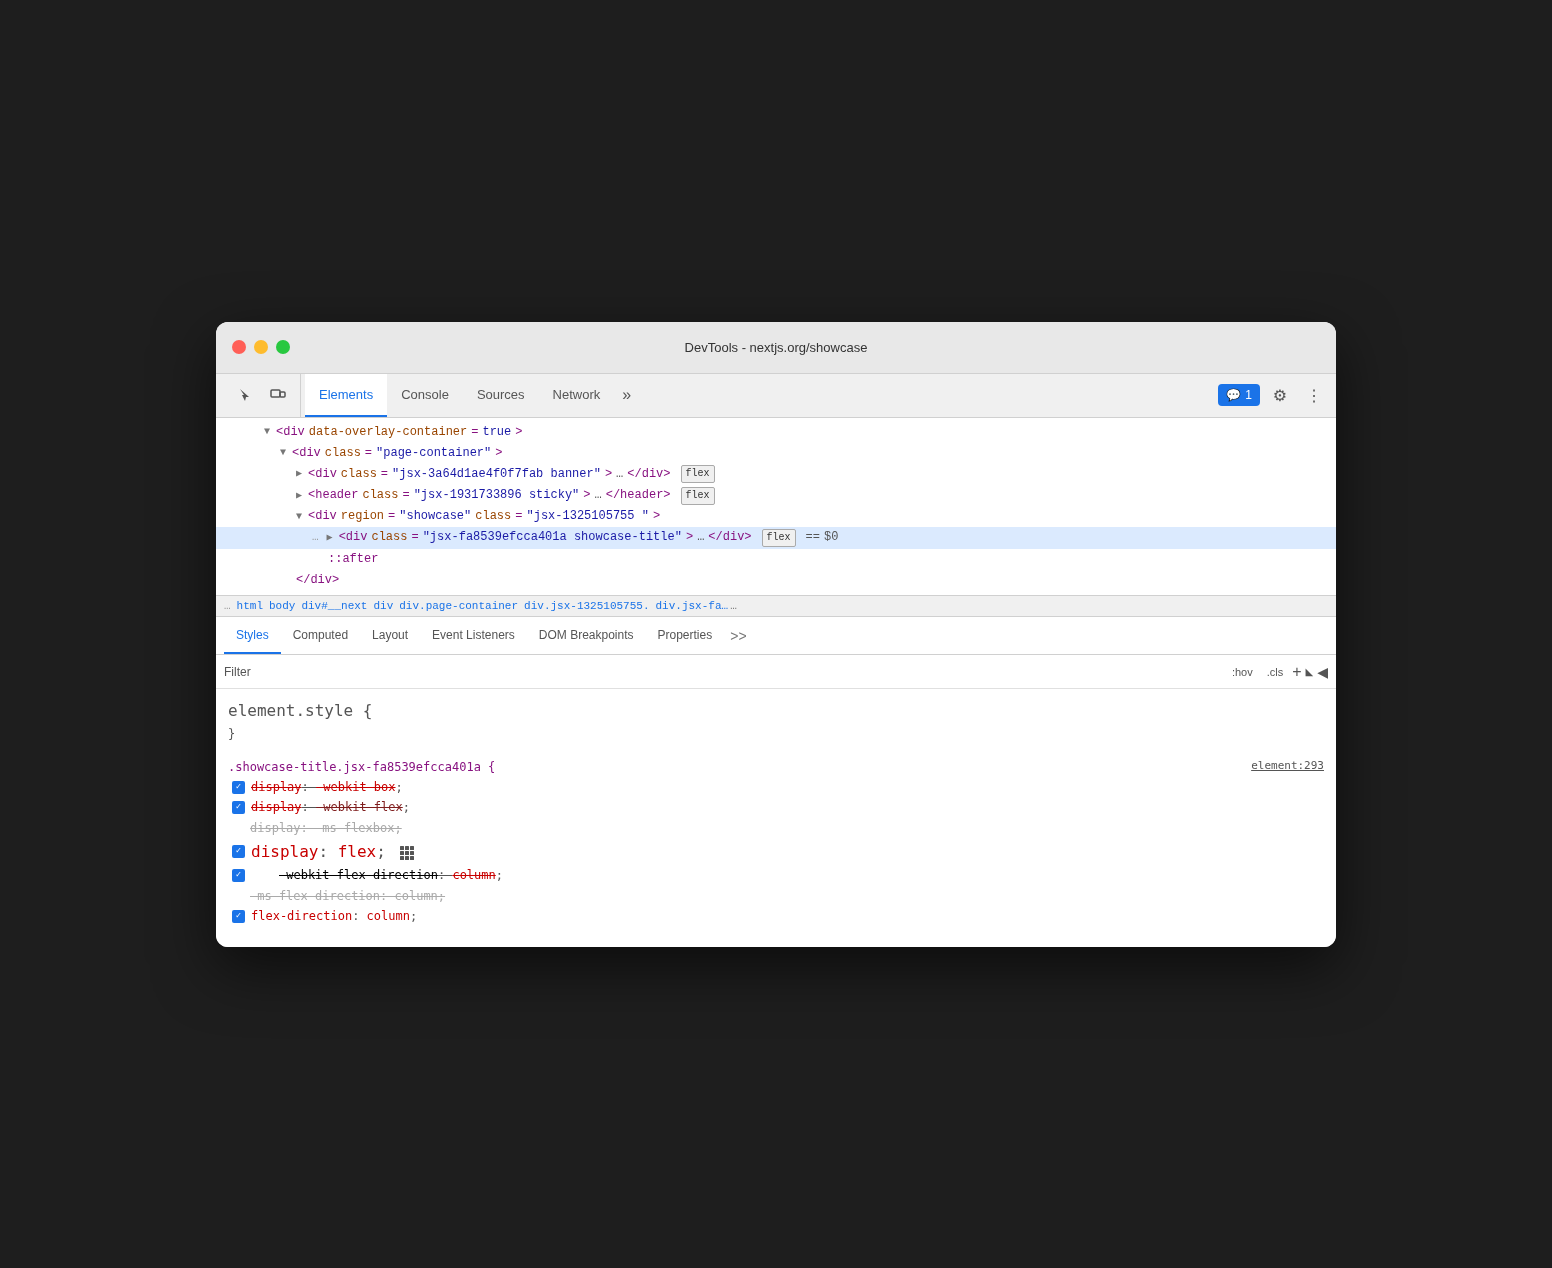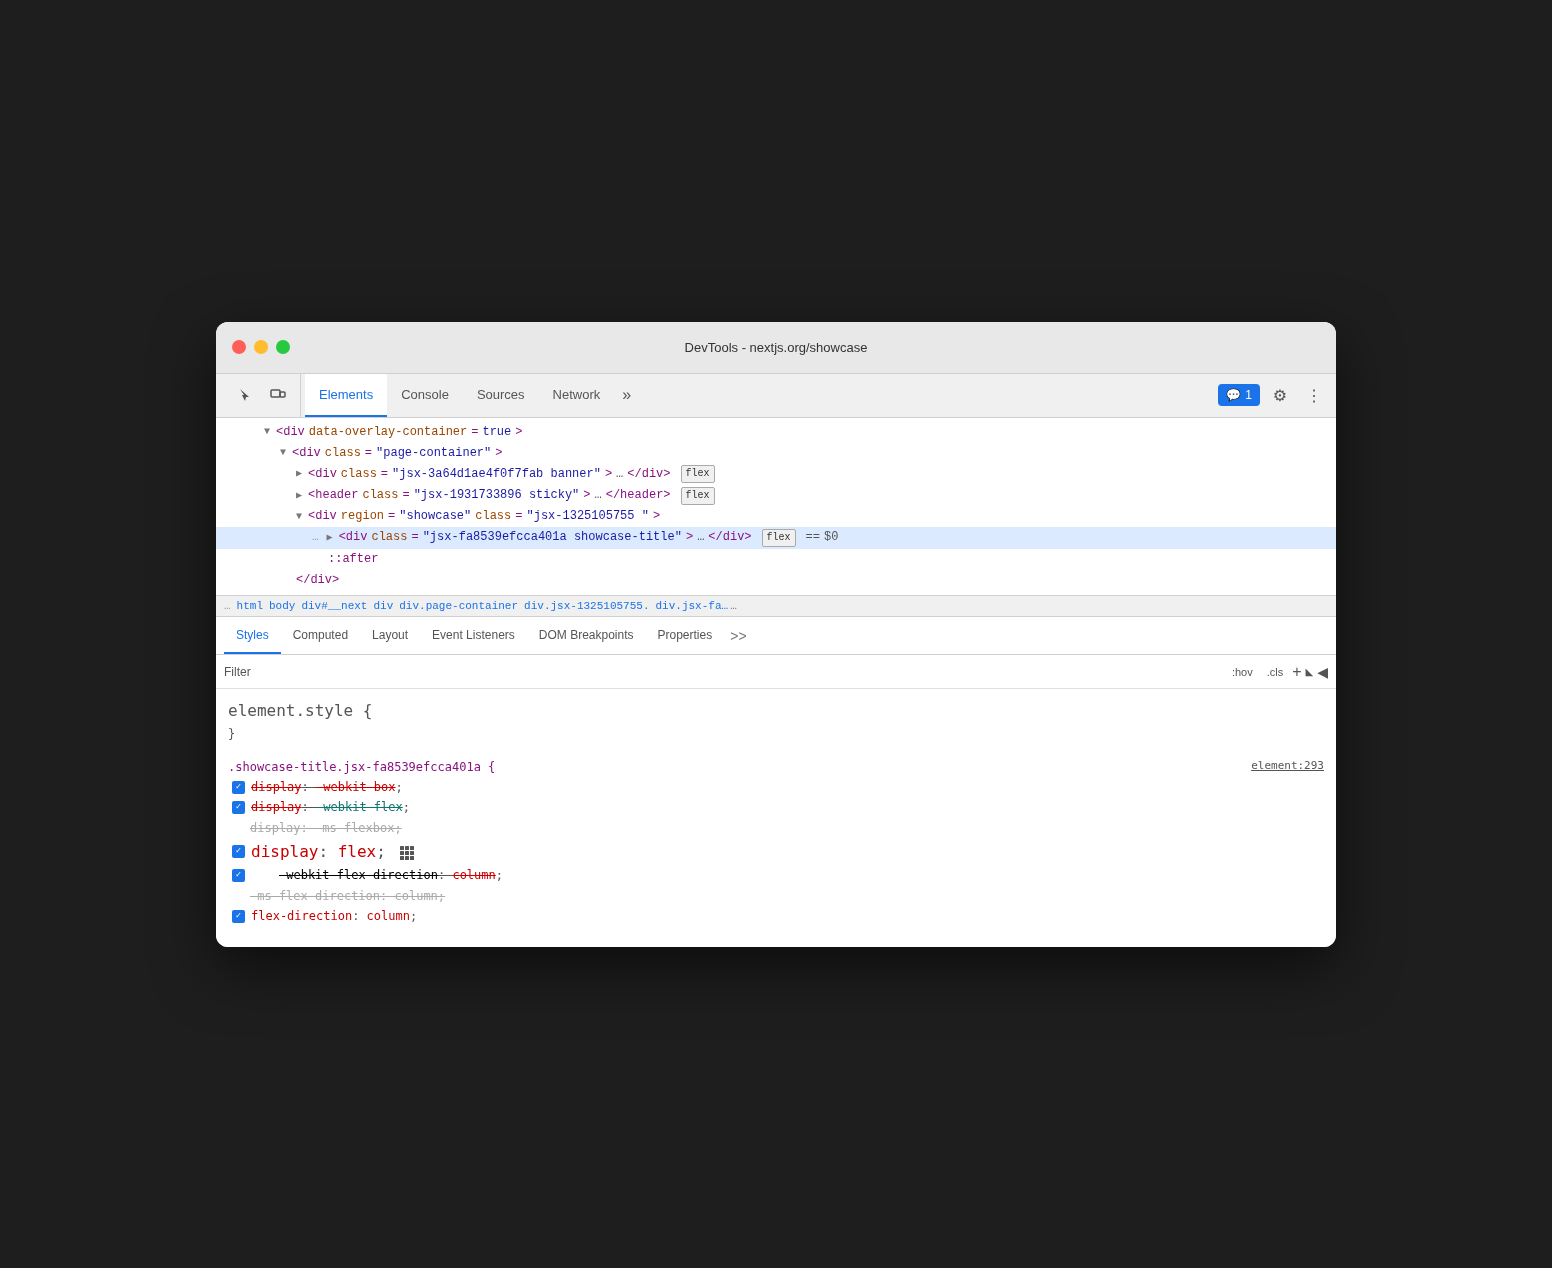--- a/index.html
+++ b/index.html
@@ -523,21 +523,21 @@
       <div class="css-property">
         <div class="css-checkbox"></div>
         <span style="font-family:'Menlo',monospace;font-size:12px;">
           <span style="color:#c80000;text-decoration:line-through;">display</span><span style="color:#555;text-decoration:line-through;">:&nbsp;</span><span style="color:#c80000;text-decoration:line-through;">-webkit-box</span><span style="color:#555;">;</span>
         </span>
       </div>
 
       <div class="css-property">
         <div class="css-checkbox"></div>
         <span style="font-family:'Menlo',monospace;font-size:12px;">
-          <span style="color:#c80000;text-decoration:line-through;">display</span><span style="color:#555;text-decoration:line-through;">:&nbsp;</span><span style="color:#0f766e;text-decoration:line-through;">-webkit-flex</span><span style="color:#555;">;</span>
+          <span style="color:#c80000;text-decoration:line-through;">display</span><span style="color:#555;text-decoration:line-through;">:&nbsp;</span><span style="color:#7f1d1d;text-decoration:line-through;">-webkit-flex</span><span style="color:#555;">;</span>
         </span>
       </div>
 
       <div style="padding-left:22px; font-family:'Menlo',monospace;font-size:12px;">
         <span style="color:#aaa;text-decoration:line-through;">display:&nbsp;-ms-flexbox;</span>
       </div>
 
       <div class="css-property">
         <div class="css-checkbox"></div>
         <span style="font-family:'Menlo',monospace;font-size:16px;">

